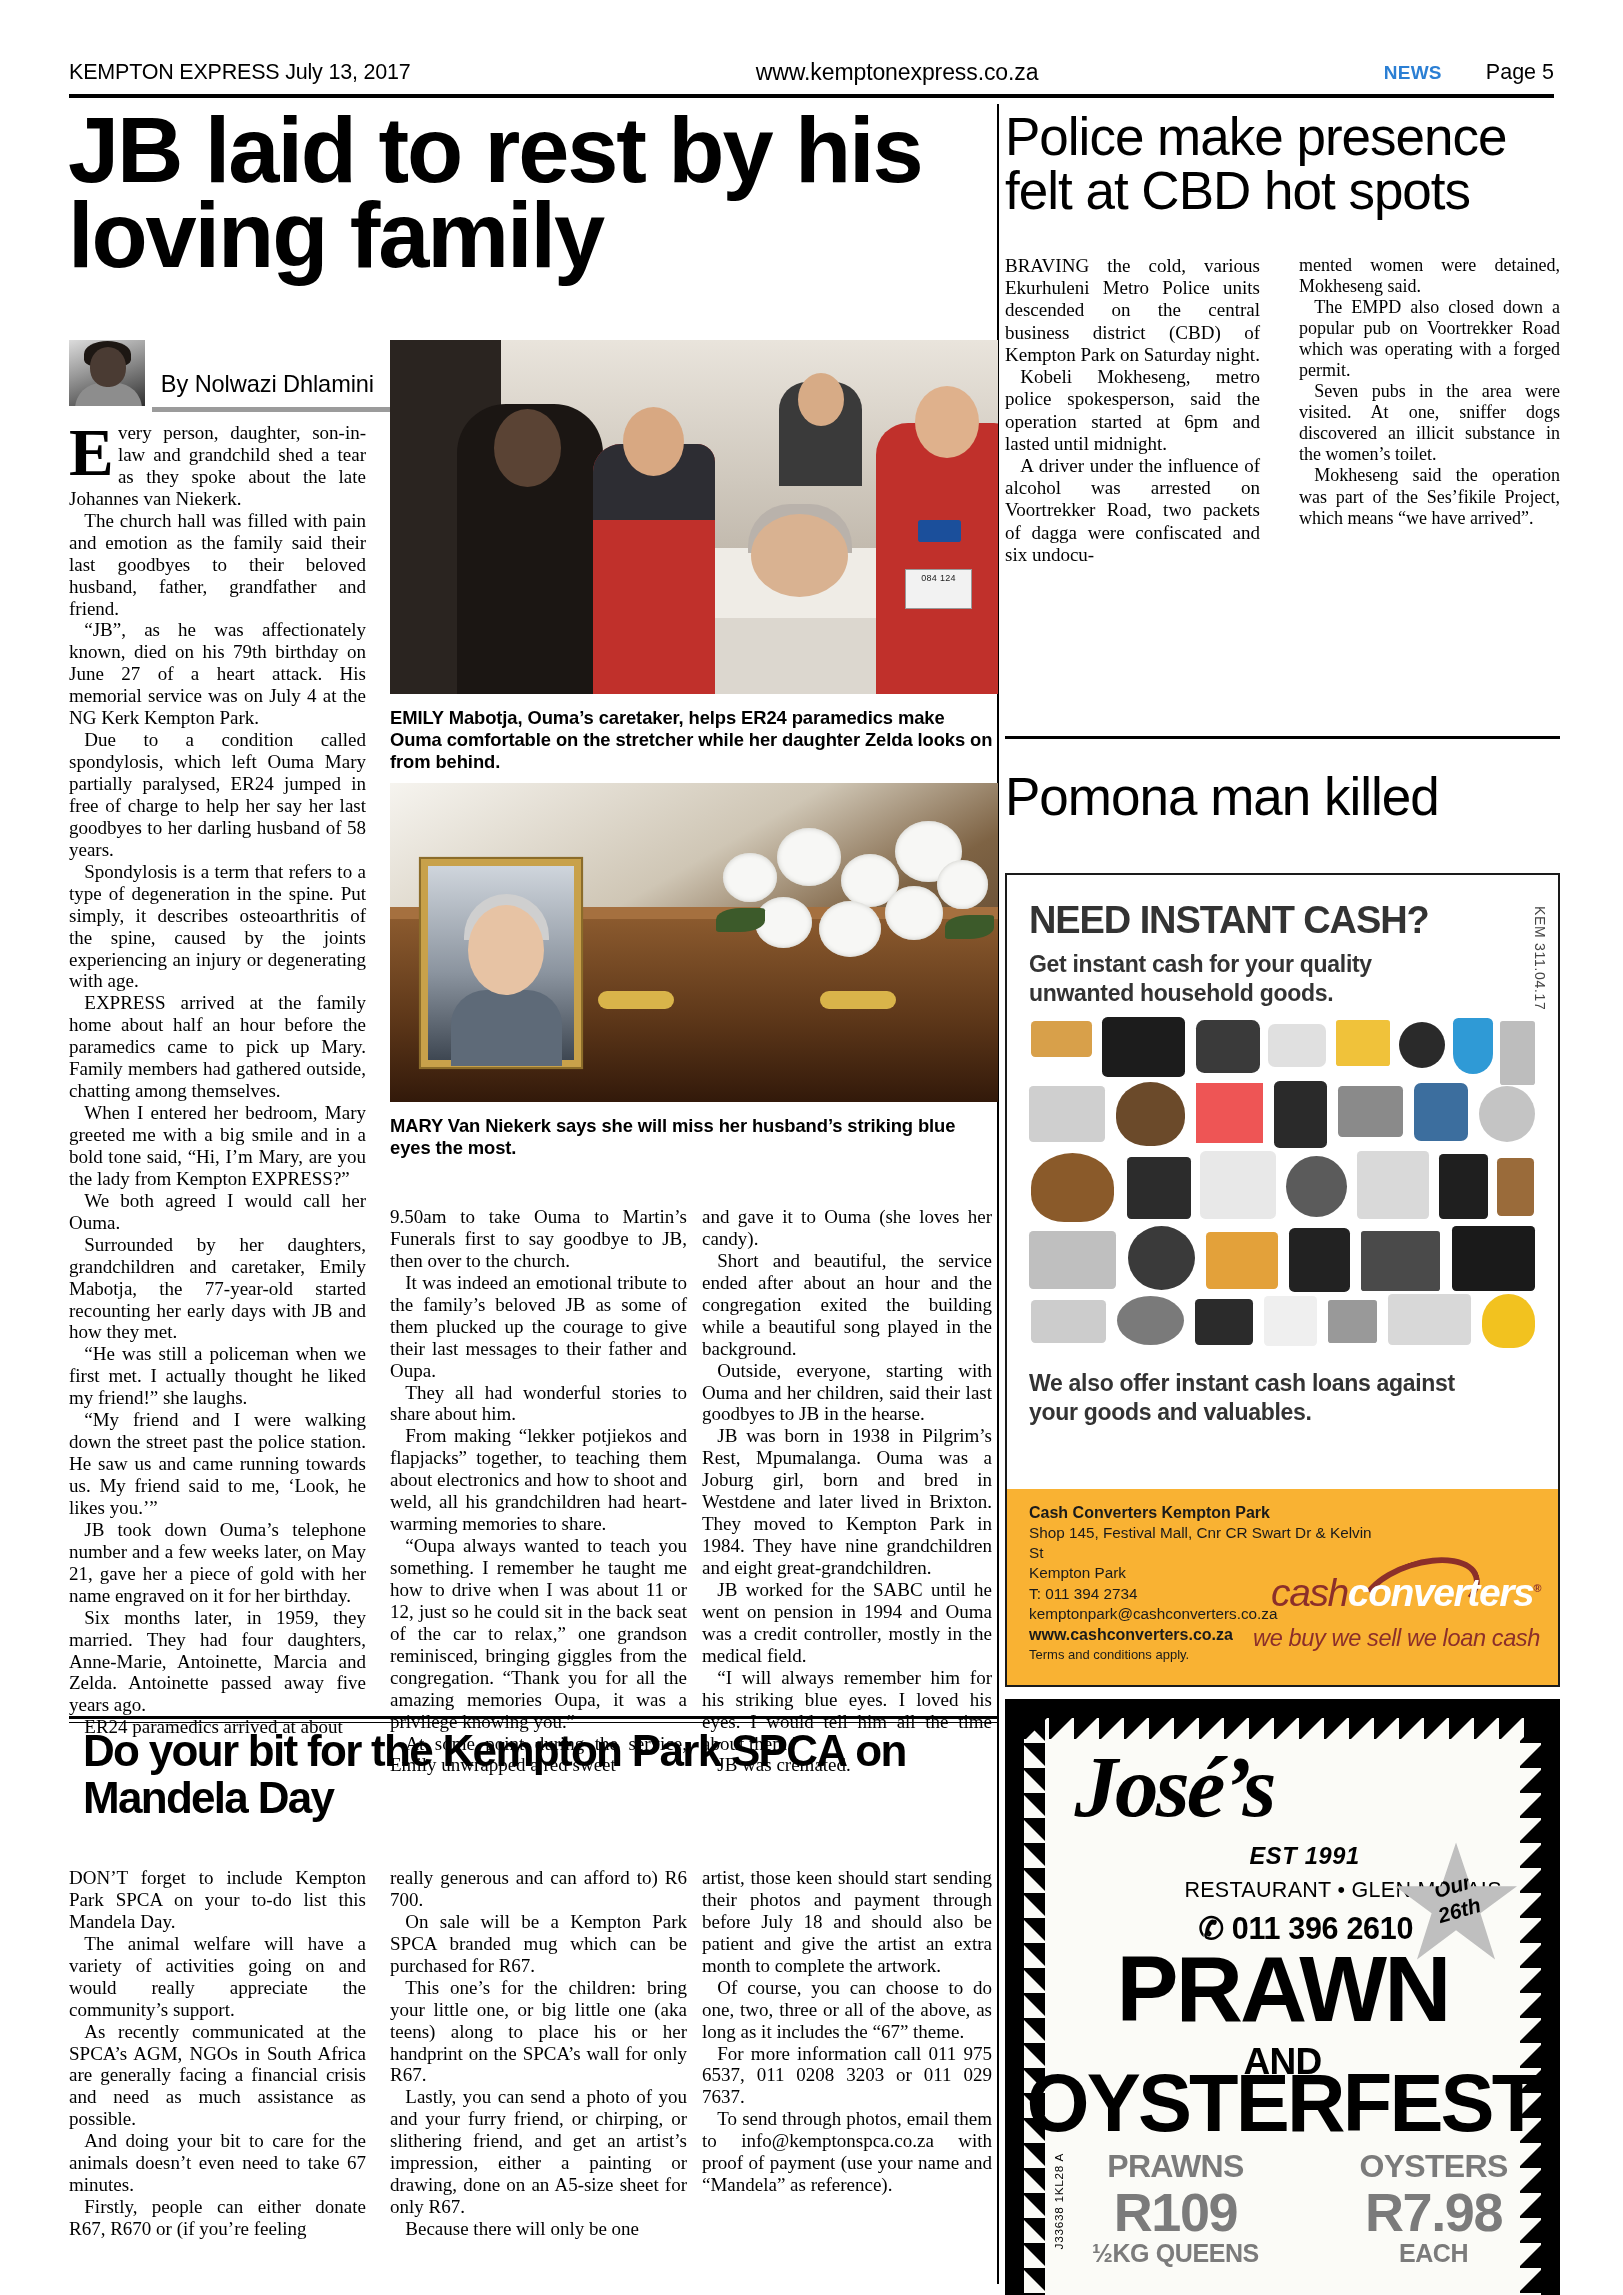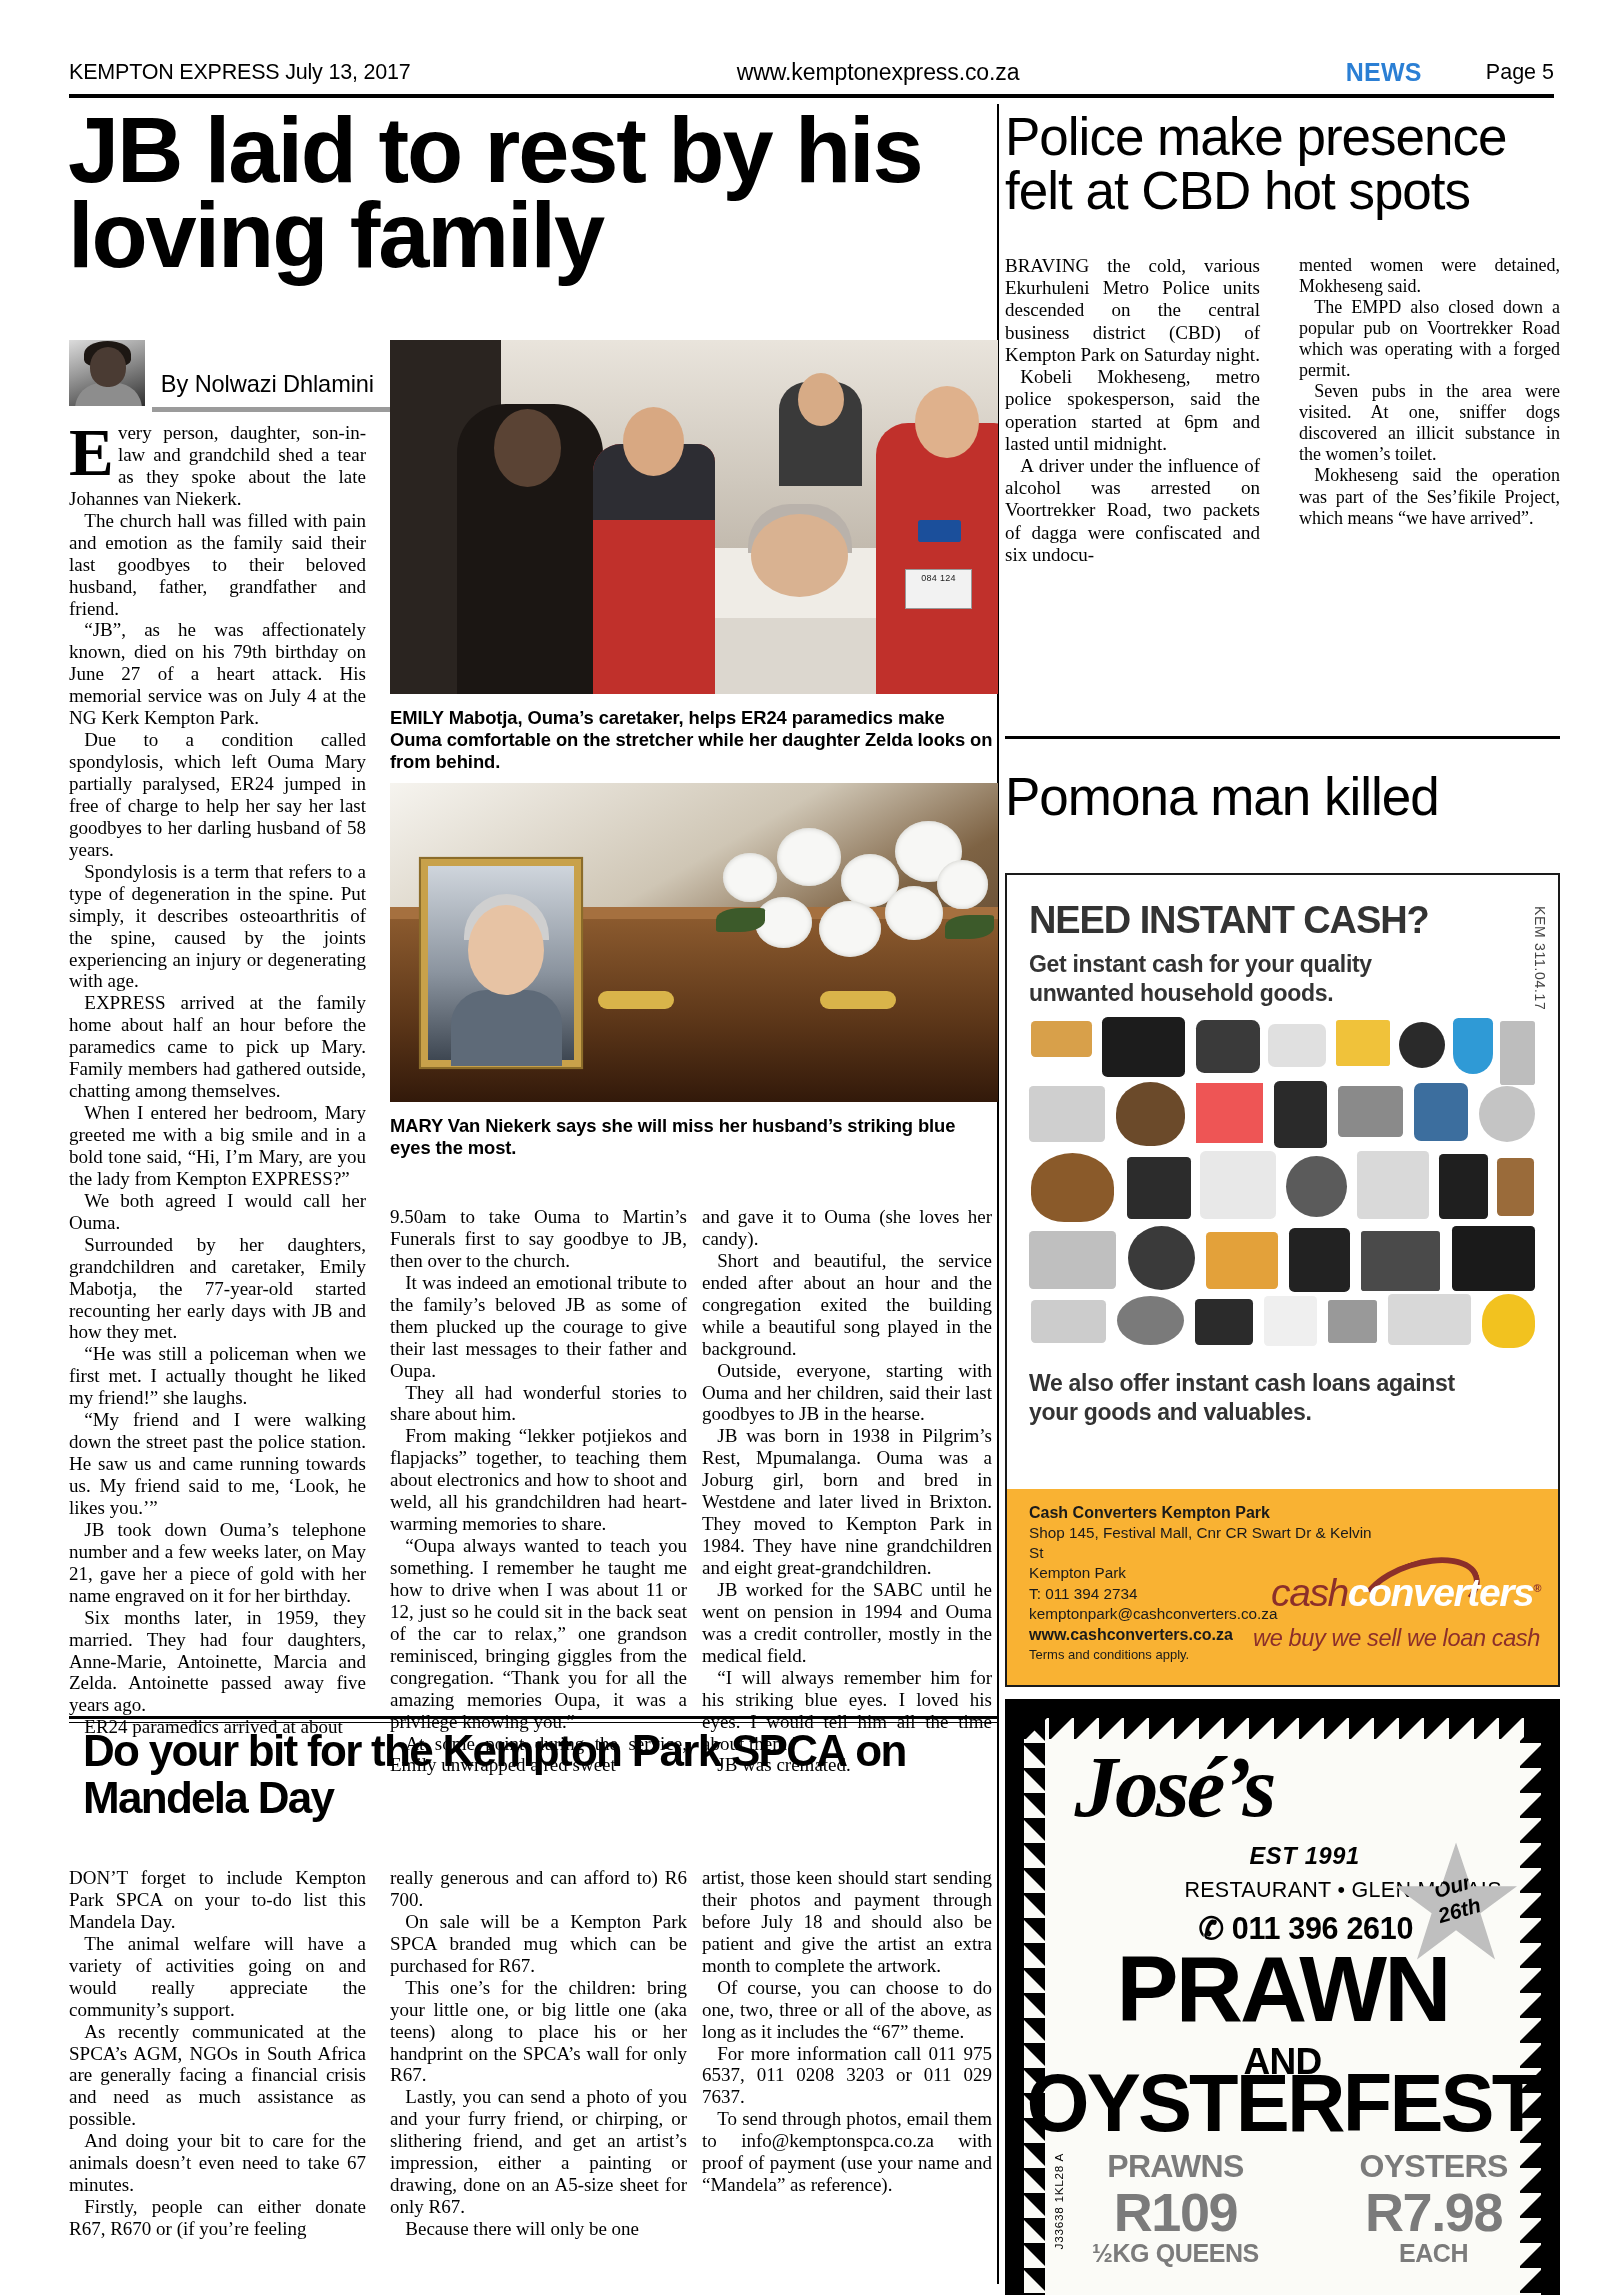--- a/index.html
+++ b/index.html
@@ -14,21 +14,21 @@
   .page { position: absolute; left: 0; top: 0; width: 1624px; height: 2295px; }
 
   
   .masthead {
     position: absolute; left: 69px; top: 54px; width: 1485px; height: 37px;
     display: flex; align-items: center;
     font-family: "Liberation Sans", sans-serif;
   }
   .mh-left { font-size: 21.5px; letter-spacing: -0.2px; white-space: nowrap; }
   .mh-mid  { flex: 1; text-align: center; font-size: 23px; letter-spacing: -0.1px; }
-  .mh-news { color: #2b7fd4; font-weight: bold; font-size: 25px; letter-spacing: 0.3px; margin-right: 64px; }
+  .mh-news { color: #2b7fd4; font-weight: bold; font-size: 19px; letter-spacing: 0.3px; margin-right: 44px; }
   .mh-page { font-size: 21.5px; text-align: right; }
   .rule-top { position: absolute; left: 69px; top: 94px; width: 1485px; height: 3.5px; background:#000; }
 
   
   .hl-main {
     position: absolute; left: 68px; top: 108px; width: 930px;
     font-family: "Liberation Sans", sans-serif;
     font-weight: bold; font-size: 92px; line-height: 0.92;
     letter-spacing: -2.1px;
   }

